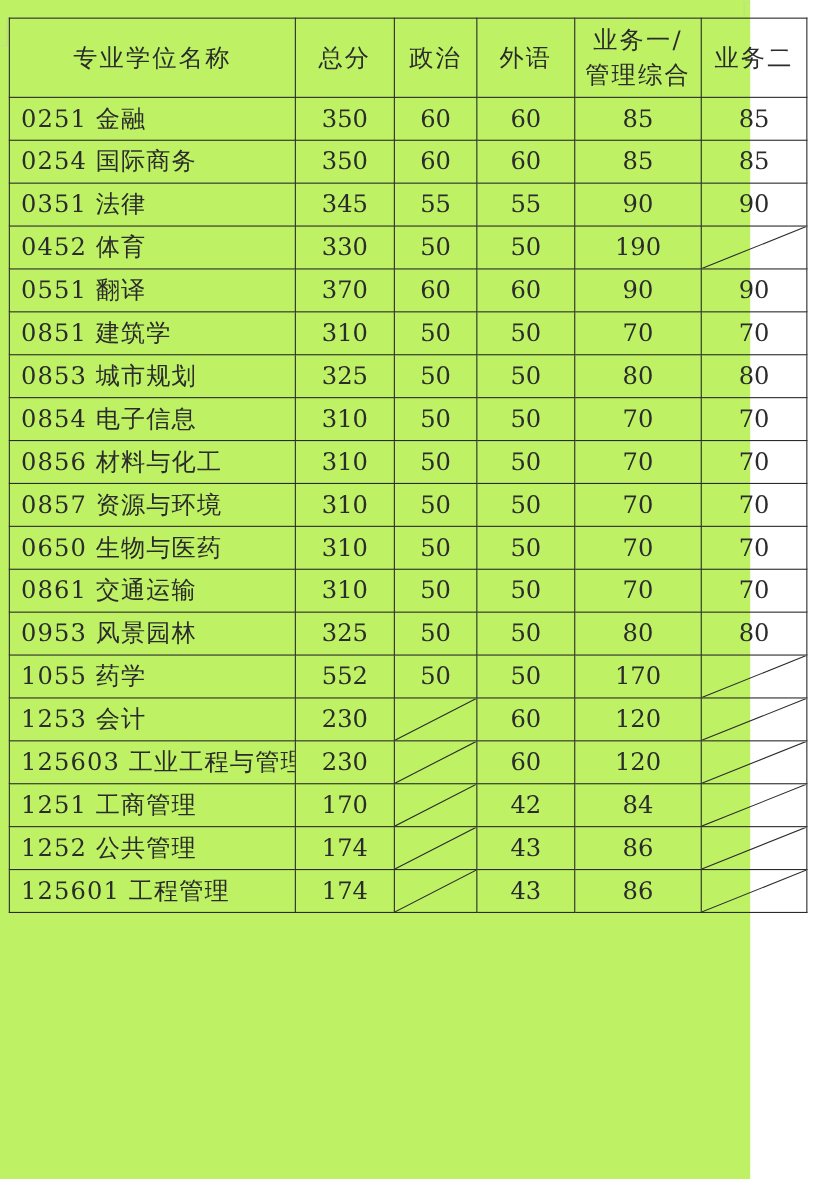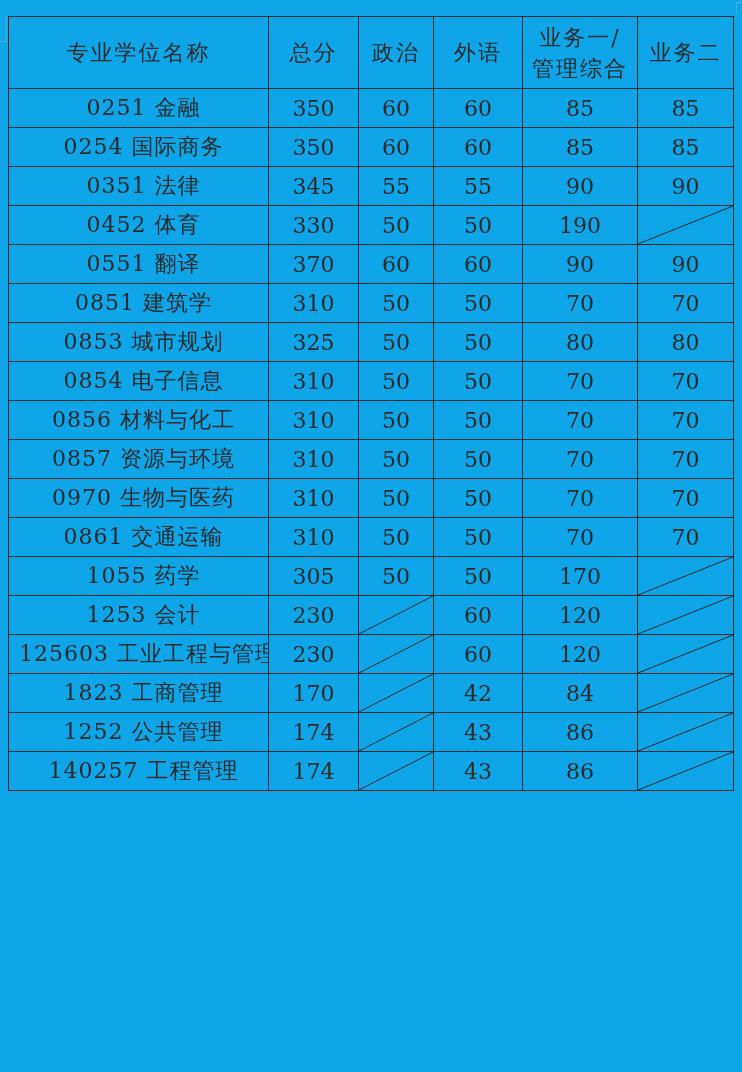--- a/index.html
+++ b/index.html
@@ -3,21 +3,21 @@
 <meta charset="utf-8">
 <style>
   * { box-sizing: border-box; margin: 0; padding: 0; }
   html, body {
     width: 742px; height: 1072px;
     background: #ffffff;
     font-family: "DejaVu Serif", "Liberation Serif", serif;
     color: #2b2b2b;
     overflow: hidden;
   }
-  .page { position: relative; width: 742px; height: 1072px; background: #0ea5e9; }
+  .page { position: relative; width: 682px; height: 1072px; background: #bef264; }
 
   
   .artifact { position: absolute; opacity: 0.35; }
   .artifact-tl {
     left: 0; top: 16px; width: 7px; height: 26px;
     border-right: 1px solid #b9b9b9; border-bottom: 1px solid #c6c6c6;
   }
   .artifact-tr {
     right: 0; top: 2px; width: 6px; height: 12px;
     border-left: 1px solid #b9b9b9; border-top: 1px solid #c6c6c6;
@@ -36,21 +36,21 @@
     vertical-align: middle;
     overflow: hidden;
   }
   thead tr { height: 72px; }
   tbody tr { height: 39px; }
 
   th { text-align: center; letter-spacing: 2px; }
   th .hline { display: block; line-height: 31px; letter-spacing: 2px; }
 
   td.name {
-    text-align: center;
+    text-align: left;
     padding-left: 10px;
     letter-spacing: 1px;
     white-space: nowrap;
   }
   td.num { text-align: center; }
 
   td.slash { position: relative; padding: 0; }
   td.slash svg {
     position: absolute; left: 0; top: 0;
     width: 100%; height: 100%;
@@ -166,38 +166,46 @@
         </tr>
         <tr>
           <td class="name">0857 资源与环境</td>
           <td class="num">310</td>
           <td class="num">50</td>
           <td class="num">50</td>
           <td class="num">70</td>
           <td class="num">70</td>
         </tr>
         <tr>
-          <td class="name">0970 生物与医药</td>
+          <td class="name">0650 生物与医药</td>
           <td class="num">310</td>
           <td class="num">50</td>
           <td class="num">50</td>
           <td class="num">70</td>
           <td class="num">70</td>
         </tr>
         <tr>
           <td class="name">0861 交通运输</td>
           <td class="num">310</td>
           <td class="num">50</td>
           <td class="num">50</td>
           <td class="num">70</td>
           <td class="num">70</td>
         </tr>
         <tr>
+          <td class="name">0953 风景园林</td>
+          <td class="num">325</td>
+          <td class="num">50</td>
+          <td class="num">50</td>
+          <td class="num">80</td>
+          <td class="num">80</td>
+        </tr>
+        <tr>
           <td class="name">1055 药学</td>
-          <td class="num">305</td>
+          <td class="num">552</td>
           <td class="num">50</td>
           <td class="num">50</td>
           <td class="num">170</td>
           <td class="num slash">
             <svg viewBox="0 0 100 100" preserveAspectRatio="none">
               <line x1="0" y1="100" x2="100" y2="0" stroke="#2b2b2b" stroke-width="1" vector-effect="non-scaling-stroke"></line>
             </svg>
           </td>
         </tr>
         <tr>
@@ -226,21 +234,21 @@
           </td>
           <td class="num">60</td>
           <td class="num">120</td>
           <td class="num slash">
             <svg viewBox="0 0 100 100" preserveAspectRatio="none">
               <line x1="0" y1="100" x2="100" y2="0" stroke="#2b2b2b" stroke-width="1" vector-effect="non-scaling-stroke"></line>
             </svg>
           </td>
         </tr>
         <tr>
-          <td class="name">1823 工商管理</td>
+          <td class="name">1251 工商管理</td>
           <td class="num">170</td>
           <td class="num slash">
             <svg viewBox="0 0 100 100" preserveAspectRatio="none">
               <line x1="0" y1="100" x2="100" y2="0" stroke="#2b2b2b" stroke-width="1" vector-effect="non-scaling-stroke"></line>
             </svg>
           </td>
           <td class="num">42</td>
           <td class="num">84</td>
           <td class="num slash">
             <svg viewBox="0 0 100 100" preserveAspectRatio="none">
@@ -258,21 +266,21 @@
           </td>
           <td class="num">43</td>
           <td class="num">86</td>
           <td class="num slash">
             <svg viewBox="0 0 100 100" preserveAspectRatio="none">
               <line x1="0" y1="100" x2="100" y2="0" stroke="#2b2b2b" stroke-width="1" vector-effect="non-scaling-stroke"></line>
             </svg>
           </td>
         </tr>
         <tr>
-          <td class="name">140257 工程管理</td>
+          <td class="name">125601 工程管理</td>
           <td class="num">174</td>
           <td class="num slash">
             <svg viewBox="0 0 100 100" preserveAspectRatio="none">
               <line x1="0" y1="100" x2="100" y2="0" stroke="#2b2b2b" stroke-width="1" vector-effect="non-scaling-stroke"></line>
             </svg>
           </td>
           <td class="num">43</td>
           <td class="num">86</td>
           <td class="num slash">
             <svg viewBox="0 0 100 100" preserveAspectRatio="none">

